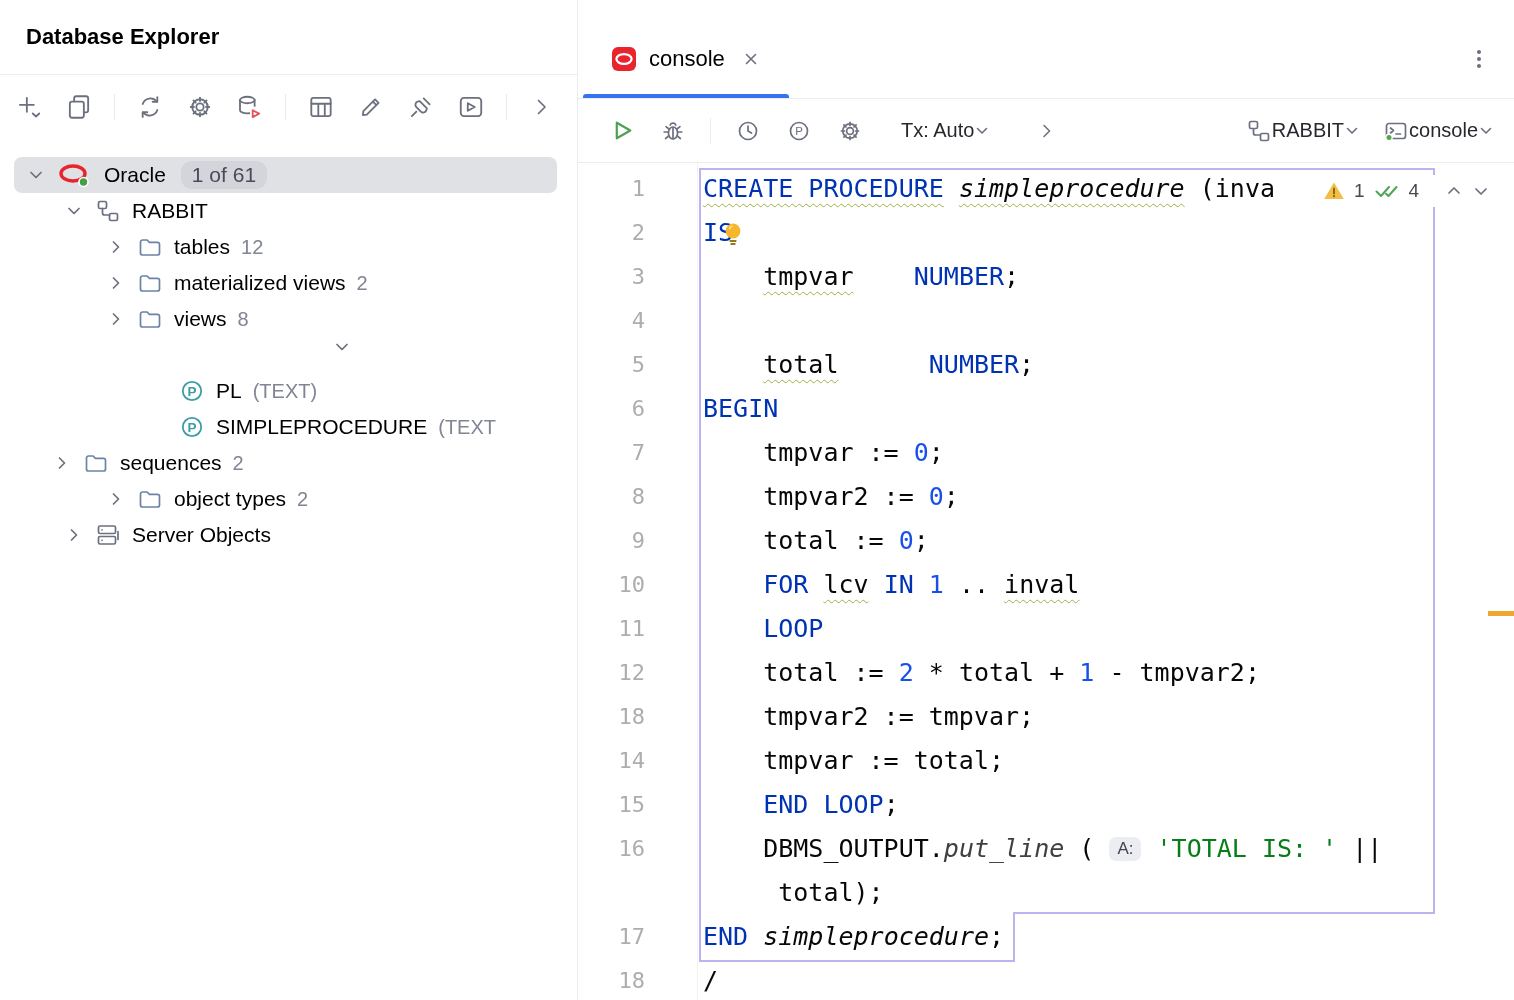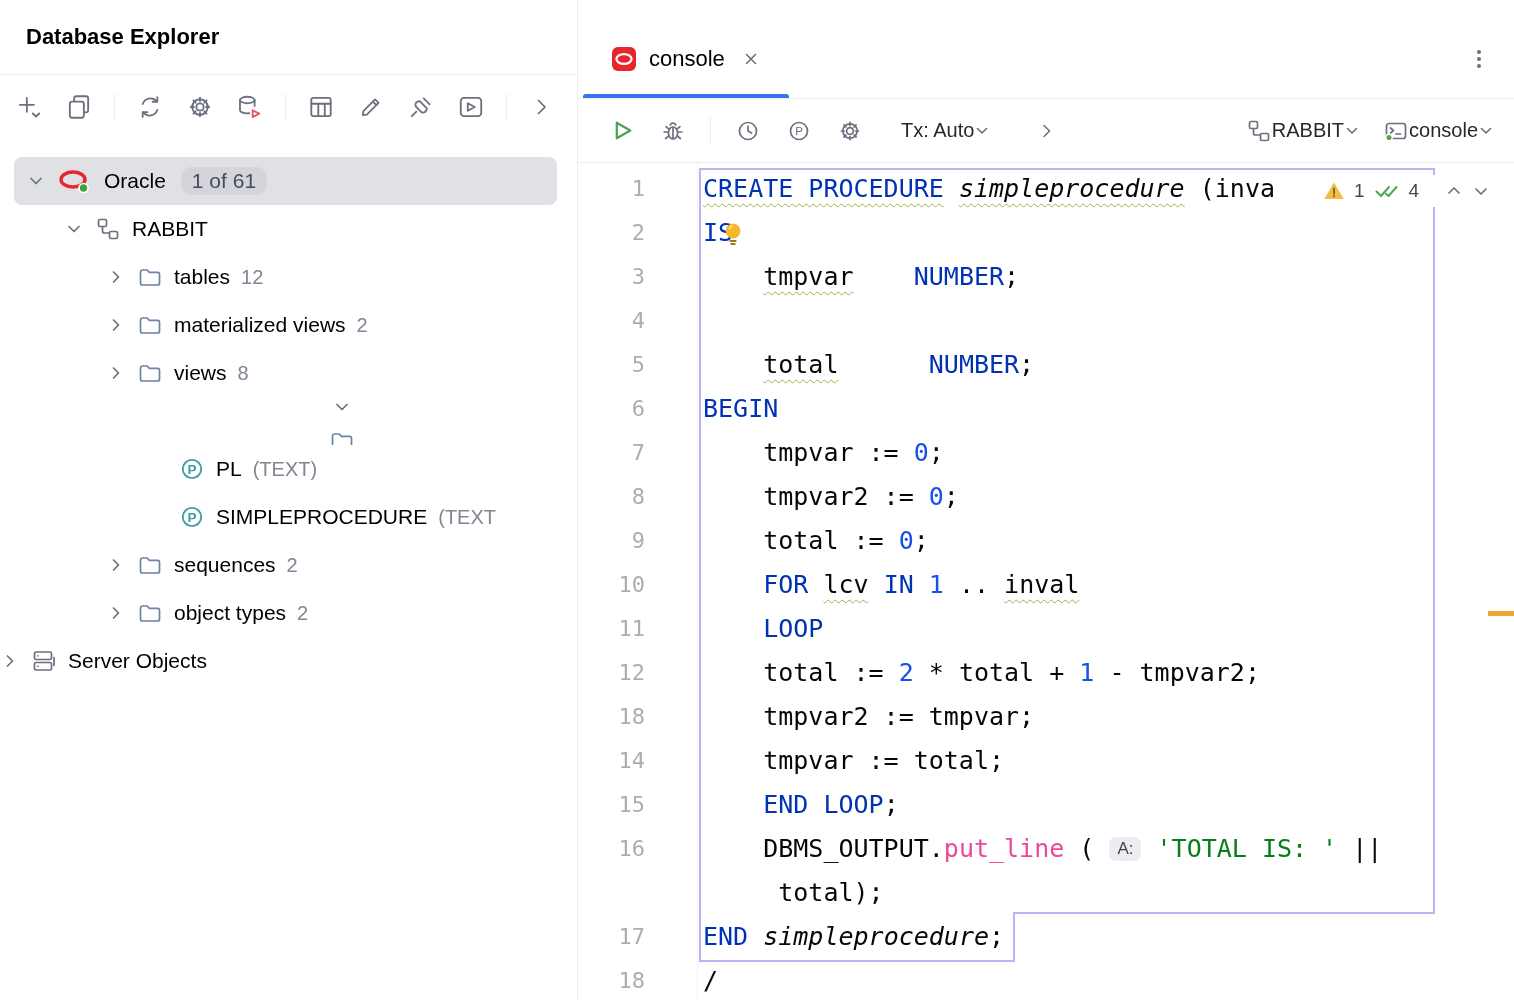--- a/index.html
+++ b/index.html
@@ -8,21 +8,21 @@
   .app { display:flex; width:1514px; height:1000px; }
 
   
   .left { width:578px; flex:none; border-right:1px solid #EBECF0; display:flex; flex-direction:column; background:#fff; }
   .lp-header { height:75px; flex:none; border-bottom:1px solid #EBECF0; display:flex; align-items:center; padding-left:26px; }
   .lp-header h1 { font-size:22px; font-weight:700; color:#000; }
   .lp-toolbar { height:64px; flex:none; display:flex; align-items:center; padding-left:14px; gap:20px; }
   .tbtn { width:30px; height:30px; border:none; background:none; display:flex; align-items:center; justify-content:center; cursor:pointer; }
   .vsep { width:1px; height:26px; background:#EBECF0; flex:none; }
   .tree { flex:1; padding-top:18px; overflow:hidden; }
-  .tree-row { height:48px; display:flex; align-items:center; gap:11px; font-size:21px; color:#000; white-space:nowrap; overflow:hidden; cursor:default; }
+  .tree-row { height:36px; display:flex; align-items:center; gap:11px; font-size:21px; color:#000; white-space:nowrap; overflow:hidden; cursor:default; }
   .tree-row.selected { background:#DFE1E5; border-radius:8px; margin:0 20px 0 14px; }
   .chev { width:20px; height:20px; flex:none; display:flex; align-items:center; justify-content:center; }
   .ticon { width:36px; height:28px; flex:none; display:flex; align-items:center; justify-content:center; }
   .ticon26 { width:26px; height:26px; flex:none; display:flex; align-items:center; justify-content:center; }
   .tcount, .tsuffix { color:#818594; font-size:20px; }
   .tbadge { background:#D3D5DB; color:#494B57; border-radius:11px; font-size:21px; padding:2px 11px; margin-left:4px; }
 
   
   .right { flex:1; display:flex; flex-direction:column; min-width:0;margin-top:19px; }
   .tabbar { height:80px; flex:none; border-bottom:1px solid #EBECF0; display:flex; align-items:center; position:relative; }
@@ -41,21 +41,21 @@
   .editor { position:relative; flex:1; overflow:hidden; font-family:"DejaVu Sans Mono", monospace; font-size:25px; background:#fff; }
   .editor::before { content:""; position:absolute; left:119px; top:0; bottom:0; width:1px; background:#F2F3F5; }
   .stmt { position:absolute; left:0; top:0; pointer-events:none; }
   .lines { position:relative; padding-top:4px; }
   .cl { display:flex; height:44px; line-height:44px; position:relative; white-space:pre; }
   .gut { width:125px; flex:none; padding-right:58px; text-align:right; color:#ADADAD; font-size:22px; }
   .src { white-space:pre; color:#070707; }
   .tk-kw  { color:#0033B3; }
   .tk-num { color:#1750EB; }
   .tk-str { color:#067D17; }
-  .tk-fn  { color:#ec4899; }
+  .tk-fn  { color:#404040; font-style:italic; }
   .tk-proc{ color:#070707; font-style:italic; }
   .tk-inlay { display:inline-block; font-family:"Liberation Sans",sans-serif; font-size:17px; line-height:20px;
               background:#ECEDF2; color:#43454A; border-radius:7px; padding:2px 8px; position:relative; top:-3px; }
   .sq { text-decoration-line:underline; text-decoration-style:wavy; text-decoration-color:#9FB145;
         text-decoration-thickness:1.2px; text-underline-offset:6px; }
   .bulb { position:absolute; left:142px; top:9px; width:26px; height:30px; cursor:pointer; }
   .inspect { position:absolute; left:735px; top:12px; display:flex; align-items:center; gap:9px;
              background:#fff; padding:3px 10px; border-radius:9px; font-family:"Liberation Sans",sans-serif;
              font-size:19px; color:#454A52; cursor:pointer; }
   .inspect .wgap { width:8px; }
@@ -261,21 +261,21 @@
           <span class="chev"></span>
           <span class="ticon26">
             <svg viewBox="0 0 26 26" width="26" height="26">
               <circle cx="13" cy="13" r="9.2" fill="none" stroke="#3D9CA8" stroke-width="1.8"></circle>
               <text x="13" y="17.6" text-anchor="middle" font-size="13.5" font-weight="700" fill="#3D9CA8" font-family="Liberation Sans, sans-serif">P</text>
             </svg>
           </span>
           <span>SIMPLEPROCEDURE</span>
           <span class="tsuffix">(TEXT</span>
         </div>
-        <div class="tree-row" style="padding-left: 106px;">
+        <div class="tree-row" style="padding-left: 52px;">
           <span class="chev">
             <svg viewBox="0 0 20 20" width="20" height="20" style="stroke:#6C707E;fill:none;stroke-width:1.7;stroke-linecap:round;stroke-linejoin:round">
               <path d="M7.5 5l5 5-5 5"></path>
             </svg>
           </span>
           <span class="ticon26">
             <svg viewBox="0 0 26 26" width="26" height="26" style="stroke:#6C83A6;fill:none;stroke-width:1.7;stroke-linejoin:round">
               <path d="M3.5 8c0-1.1.9-2 2-2h4.6l2.3 2.4h8.1c1.1 0 2 .9 2 2V19c0 1.1-.9 2-2 2H5.5c-1.1 0-2-.9-2-2V8z"></path>
             </svg>
           </span>
@@ -289,21 +289,21 @@
             </svg>
           </span>
           <span class="ticon26">
             <svg viewBox="0 0 26 26" width="26" height="26" style="stroke:#6C83A6;fill:none;stroke-width:1.7;stroke-linejoin:round">
               <path d="M3.5 8c0-1.1.9-2 2-2h4.6l2.3 2.4h8.1c1.1 0 2 .9 2 2V19c0 1.1-.9 2-2 2H5.5c-1.1 0-2-.9-2-2V8z"></path>
             </svg>
           </span>
           <span>object types</span>
           <span class="tcount">2</span>
         </div>
-        <div class="tree-row" style="">
+        <div class="tree-row" style="padding-left: 64px;">
           <span class="chev">
             <svg viewBox="0 0 20 20" width="20" height="20" style="stroke:#6C707E;fill:none;stroke-width:1.7;stroke-linecap:round;stroke-linejoin:round">
               <path d="M7.5 5l5 5-5 5"></path>
             </svg>
           </span>
           <span class="ticon26">
             <svg viewBox="0 0 26 26" width="26" height="26" style="stroke:#6C707E;fill:none;stroke-width:1.7;stroke-linecap:round;stroke-linejoin:round">
               <rect x="3.5" y="4" width="17" height="7.5" rx="1.5"></rect>
               <rect x="3.5" y="14.5" width="17" height="7.5" rx="1.5"></rect>
               <path d="M7 7.8h.01M7 18.3h.01M23 9.5v8"></path>

